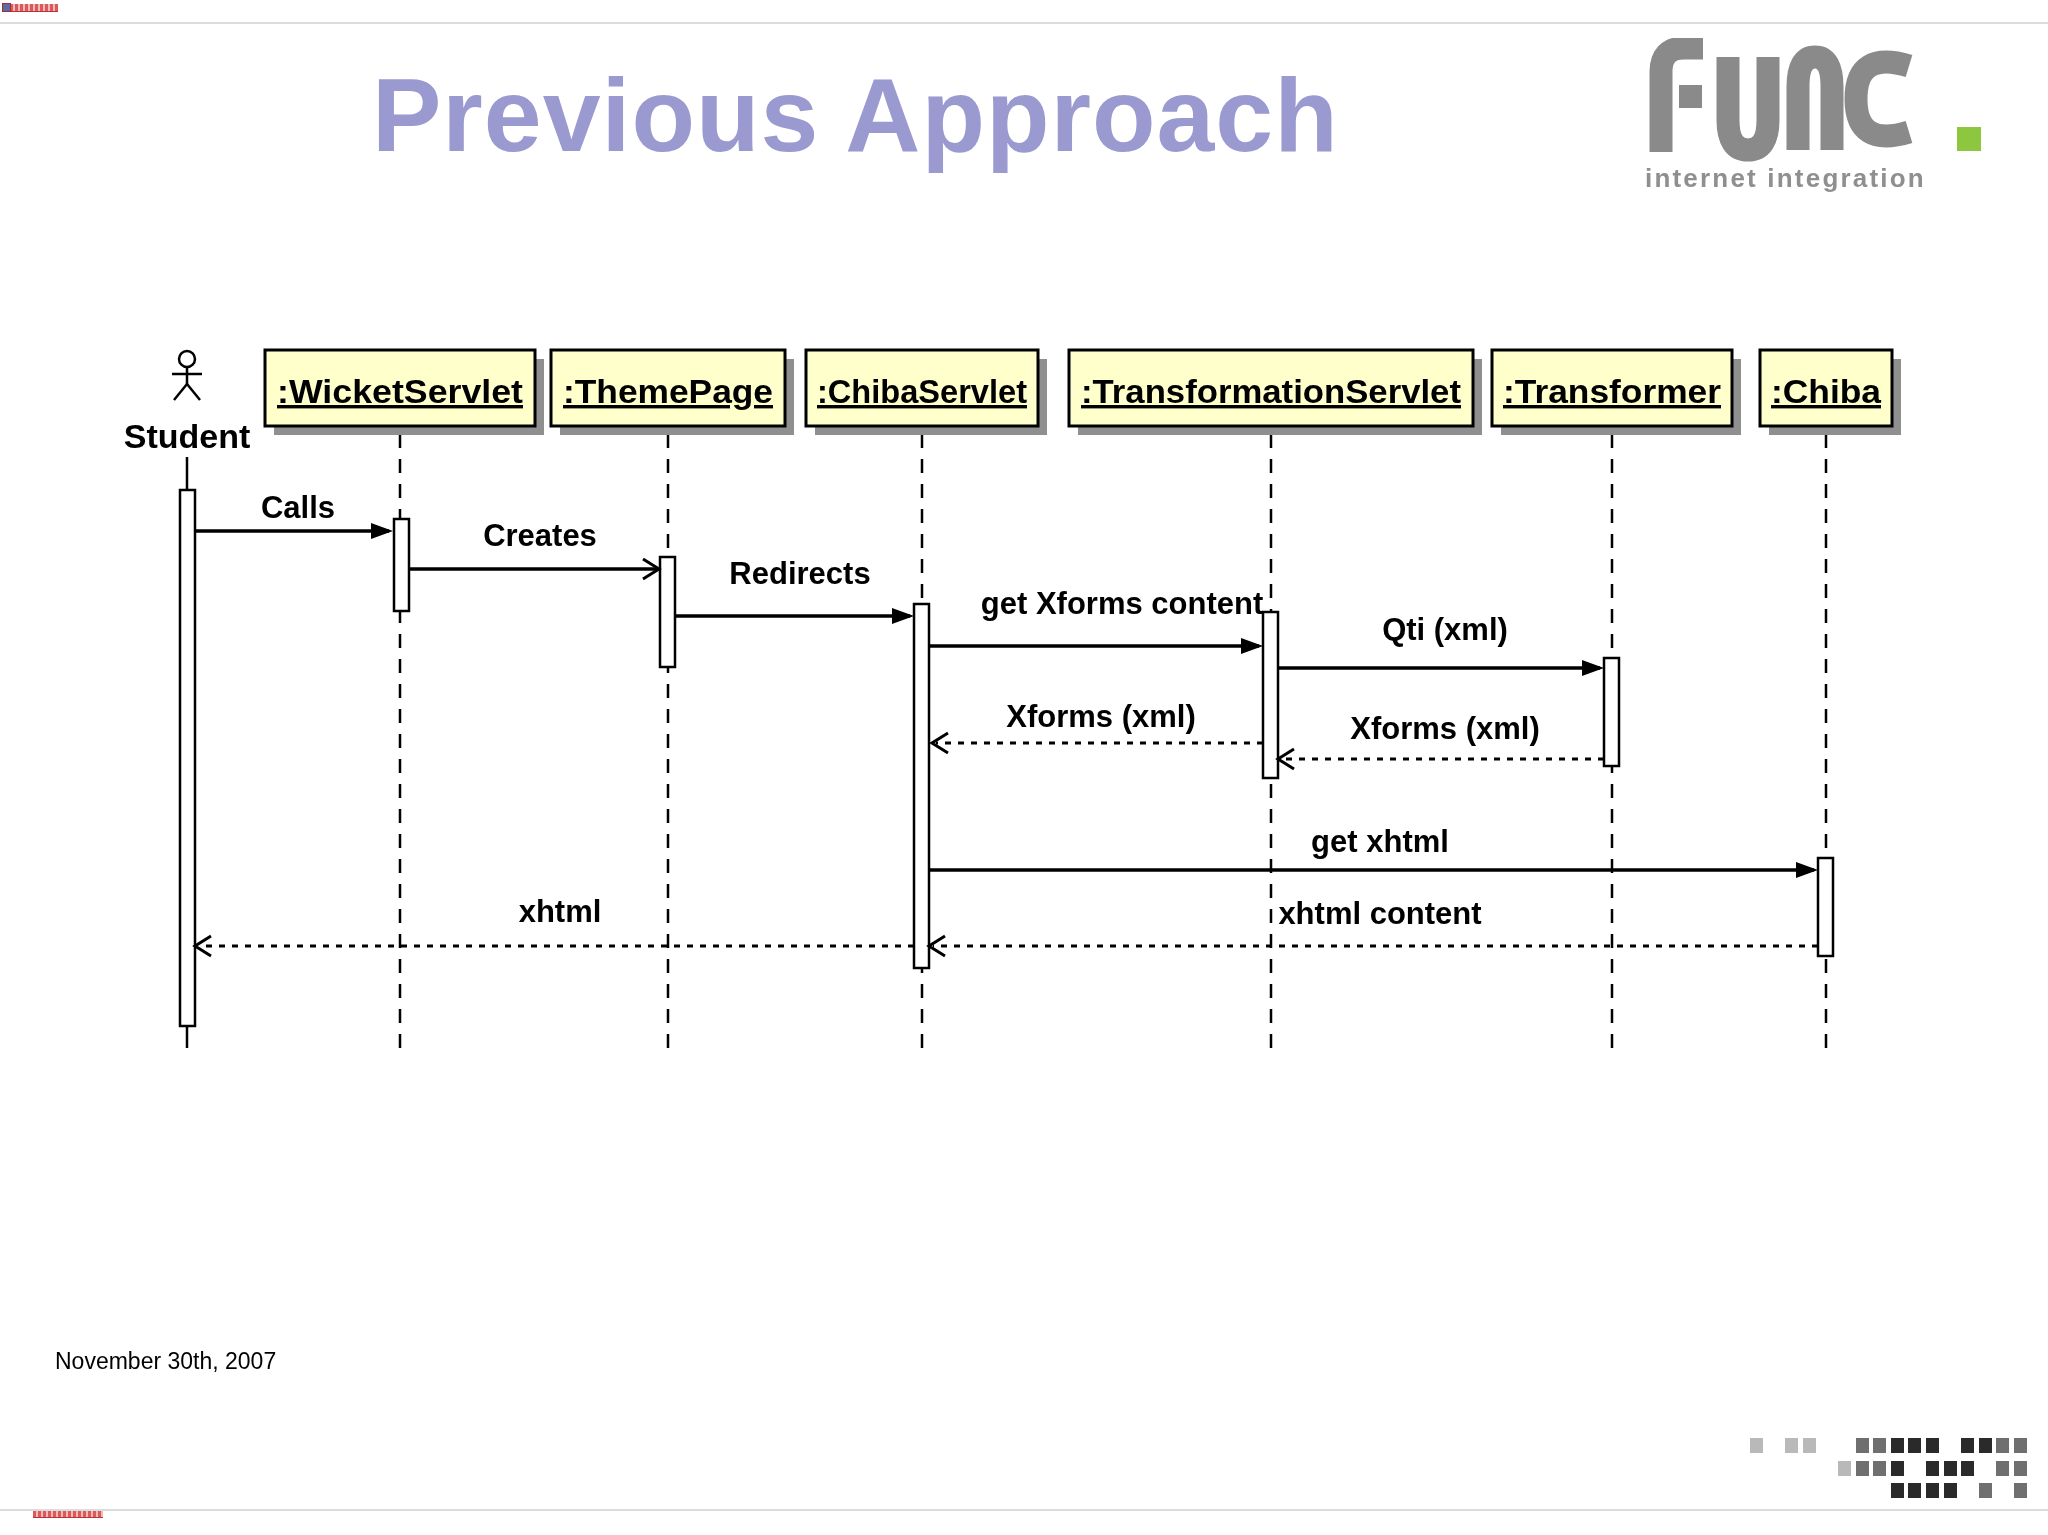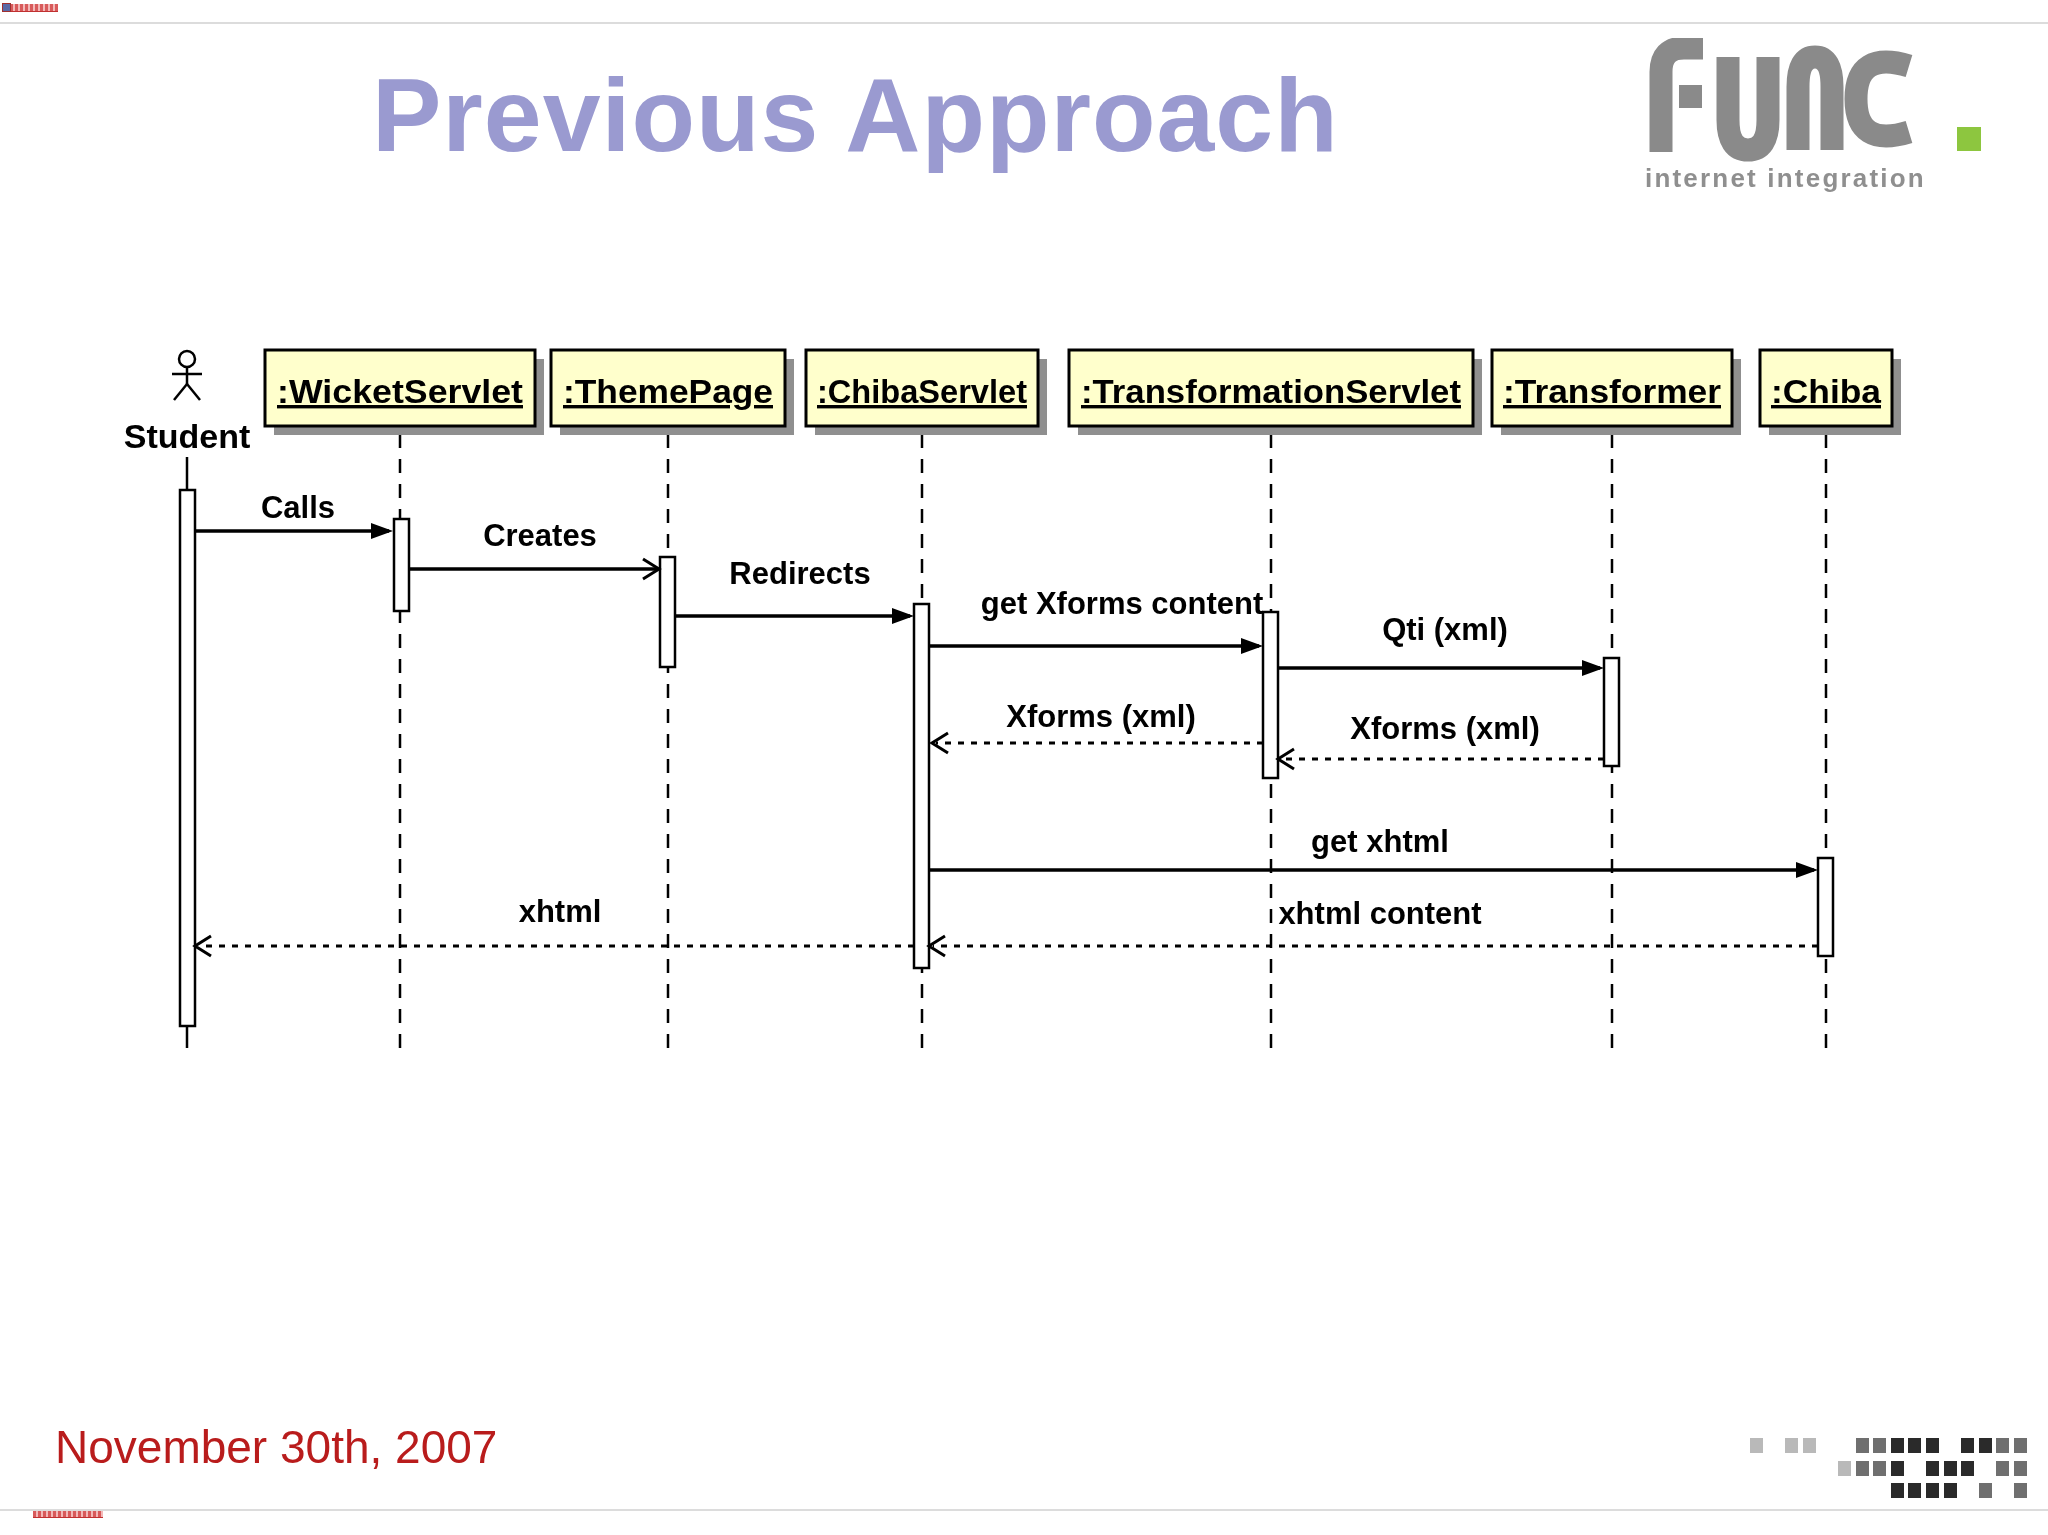--- a/index.html
+++ b/index.html
@@ -44,21 +44,21 @@
   .lifeline{stroke:#000;stroke-width:2.5;stroke-dasharray:14 11;fill:none;}
   .solidline{stroke:#000;stroke-width:2.5;fill:none;}
   .activation{fill:#ffffff;stroke:#000;stroke-width:2.5;}
   .msg-solid{stroke:#000;stroke-width:3.5;fill:none;}
   .msg-dashed{stroke:#000;stroke-width:3;fill:none;stroke-dasharray:6 7;}
   .arrow-filled{fill:#000;stroke:none;}
   .arrow-open{fill:none;stroke:#000;stroke-width:3;}
   .actor-figure{stroke:#000;stroke-width:2.5;fill:none;}
   
   #footer-date{
-    position:absolute;left:55px;top:1420px;font-size:46px;color:#b91c1c;
+    position:absolute;left:55px;top:1348px;font-size:23px;color:#000000;
     white-space:nowrap;
   }
   
   #pixel-mosaic{position:absolute;left:1750px;top:1434px;width:298px;height:66px;}
   .px-block{position:absolute;width:13px;height:15px;}
 </style>
 </head>
 <body>
 <div id="slide">
 

